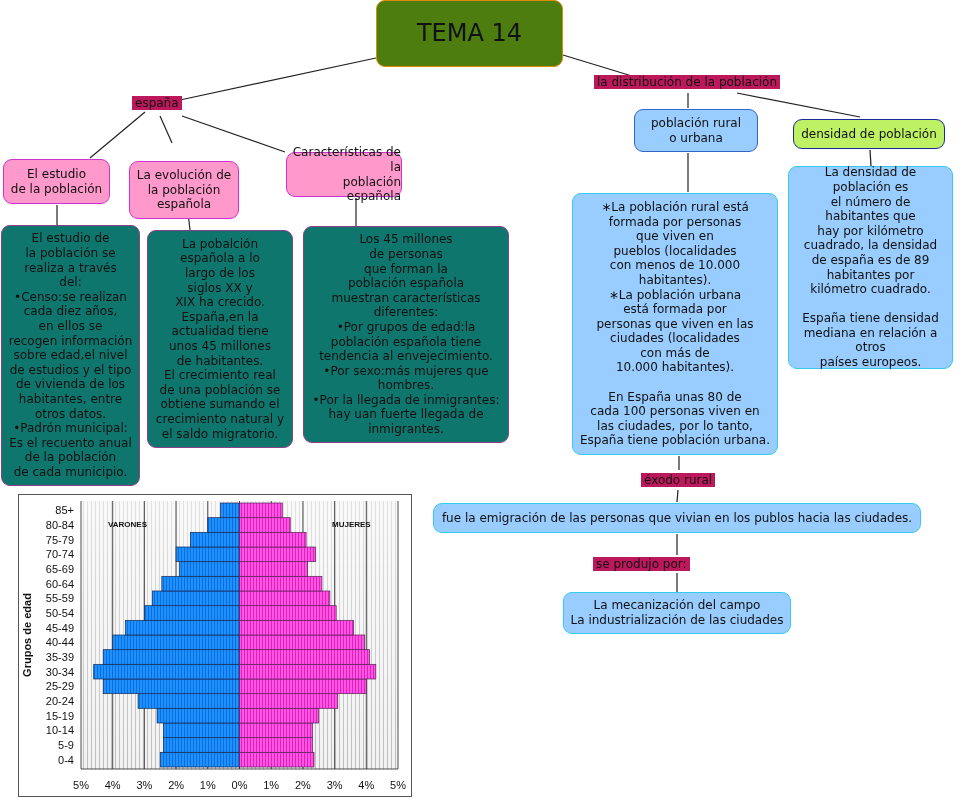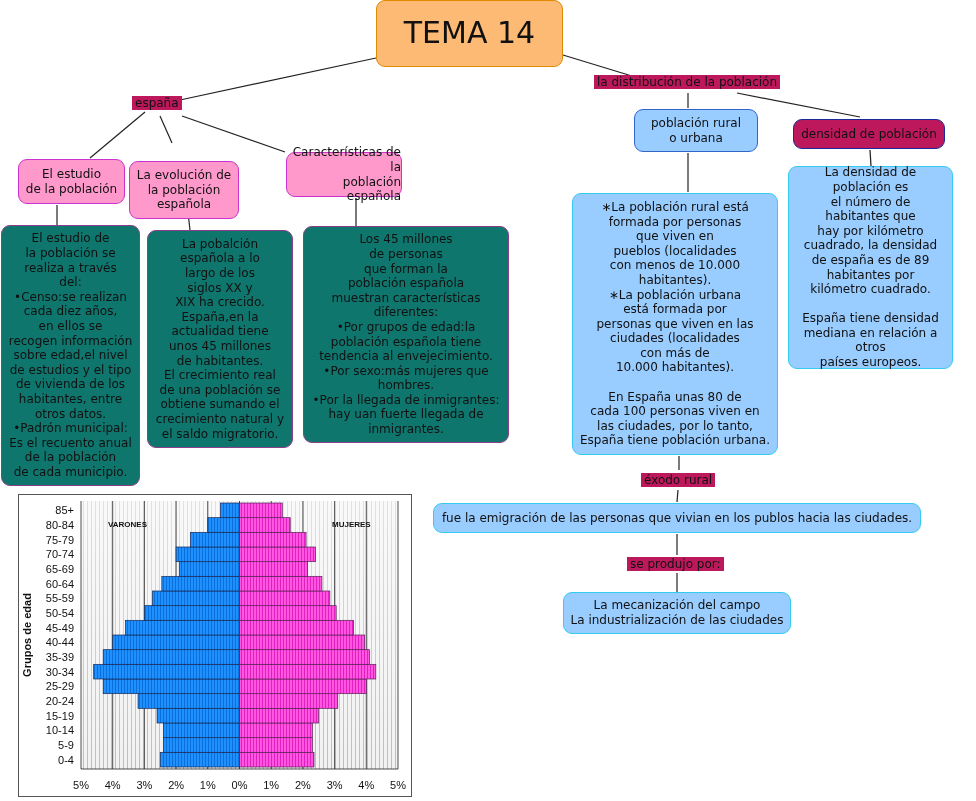--- a/index.html
+++ b/index.html
@@ -1,25 +1,25 @@
 <!DOCTYPE html>
 <html><head>
 <meta charset="utf-8">
 <style>
   * { box-sizing: border-box; }
   html, body { margin: 0; padding: 0; }
   body { width: 976px; height: 801px; position: relative; background: #ffffff; font-family: "DejaVu Sans", sans-serif; color: #111; overflow: hidden; }
   .lines { position: absolute; left: 0; top: 0; width: 976px; height: 801px; pointer-events: none; }
   .node { position: absolute; display: flex; align-items: center; justify-content: center; text-align: center; border-radius: 9px; font-size: 12px; line-height: 14.6px; white-space: pre-line; }
   .label { position: absolute; font-size: 12px; background: #be185d; padding: 0 3px; white-space: nowrap; }
-  .root { background: #fdba74; border: 1px solid #e08a00; font-size: 30px; }
+  .root { background: #4d7c0f; border: 1px solid #e08a00; font-size: 24px; }
   .pink { background: #ff99cc; border: 1.5px solid #cc33cc; }
   .purple { background: #0f766e; border: 1.5px solid #8a3f8a; }
   .blue { background: #99ccff; border: 1.5px solid #3366cc; }
-  .blue-dark { background: #be185d; border: 1.5px solid #1a2a99; }
+  .blue-dark { background: #bef264; border: 1.5px solid #1a2a99; }
   .cyan { background: #99ccff; border: 1.5px solid #33ccee; }
   .chart-box { position: absolute; left: 18px; top: 494px; width: 394px; height: 303px; border: 1px solid #555; background: #fff; }
 </style>
 </head>
 <body>
 
 <svg class="lines">
   <g stroke="#222" stroke-width="1.2">
     <line x1="376" y1="58" x2="180" y2="100"></line>
     <line x1="563" y1="55" x2="645" y2="80"></line>
@@ -37,21 +37,21 @@
     <line x1="678" y1="490" x2="677" y2="502"></line>
     <line x1="677" y1="534" x2="677" y2="555"></line>
     <line x1="677" y1="573" x2="677" y2="592"></line>
   </g>
 </svg>
 
 <div class="node root" style="left:376px;top:0;width:187px;height:67px;">TEMA 14</div>
 <div class="label" style="left:132px;top:96px;">españa</div>
 <div class="label" style="left:594px;top:75px;">la distribución de la población</div>
 
-<div class="node pink" style="left:18px;top:159px;width:107px;height:45px;">El estudio
+<div class="node pink" style="left:3px;top:159px;width:107px;height:45px;">El estudio
 de la población</div>
 <div class="node pink" style="left:129px;top:145px;width:110px;height:58px;margin-top:16px;">La evolución de
 la población
 española</div>
 <div class="node pink" style="left:286px;top:152px;width:116px;height:45px;text-align:right;">Características de la
 población española</div>
 
 <div class="node purple" style="left:1px;top:225px;width:139px;height:261px;">El estudio de
 la población se
 realiza a través
@@ -128,21 +128,21 @@
 de españa es de 89
 habitantes por
 kilómetro cuadrado.
 
 España tiene densidad
 mediana en relación a otros
 países europeos.</div>
 
 <div class="label" style="left:641px;top:473px;">éxodo rural</div>
 <div class="node cyan" style="left:433px;top:503px;width:488px;height:30px;">fue la emigración de las personas que vivian en los publos hacia las ciudades.</div>
-<div class="label" style="left:627px;top:557px;text-align:right;">se produjo por:</div>
+<div class="label" style="left:593px;top:557px;text-align:right;">se produjo por:</div>
 <div class="node cyan" style="left:563px;top:592px;width:228px;height:42px;">La mecanización del campo
 La industrialización de las ciudades</div>
 
 <div class="chart-box">
   <svg id="pyr" width="394" height="303">
     <defs>
       <pattern id="stripes" width="4" height="4" patternUnits="userSpaceOnUse">
         <rect width="4" height="4" fill="#f2f2f2"></rect>
         <rect width="1" height="4" fill="#bdbdbd"></rect>
       </pattern>

